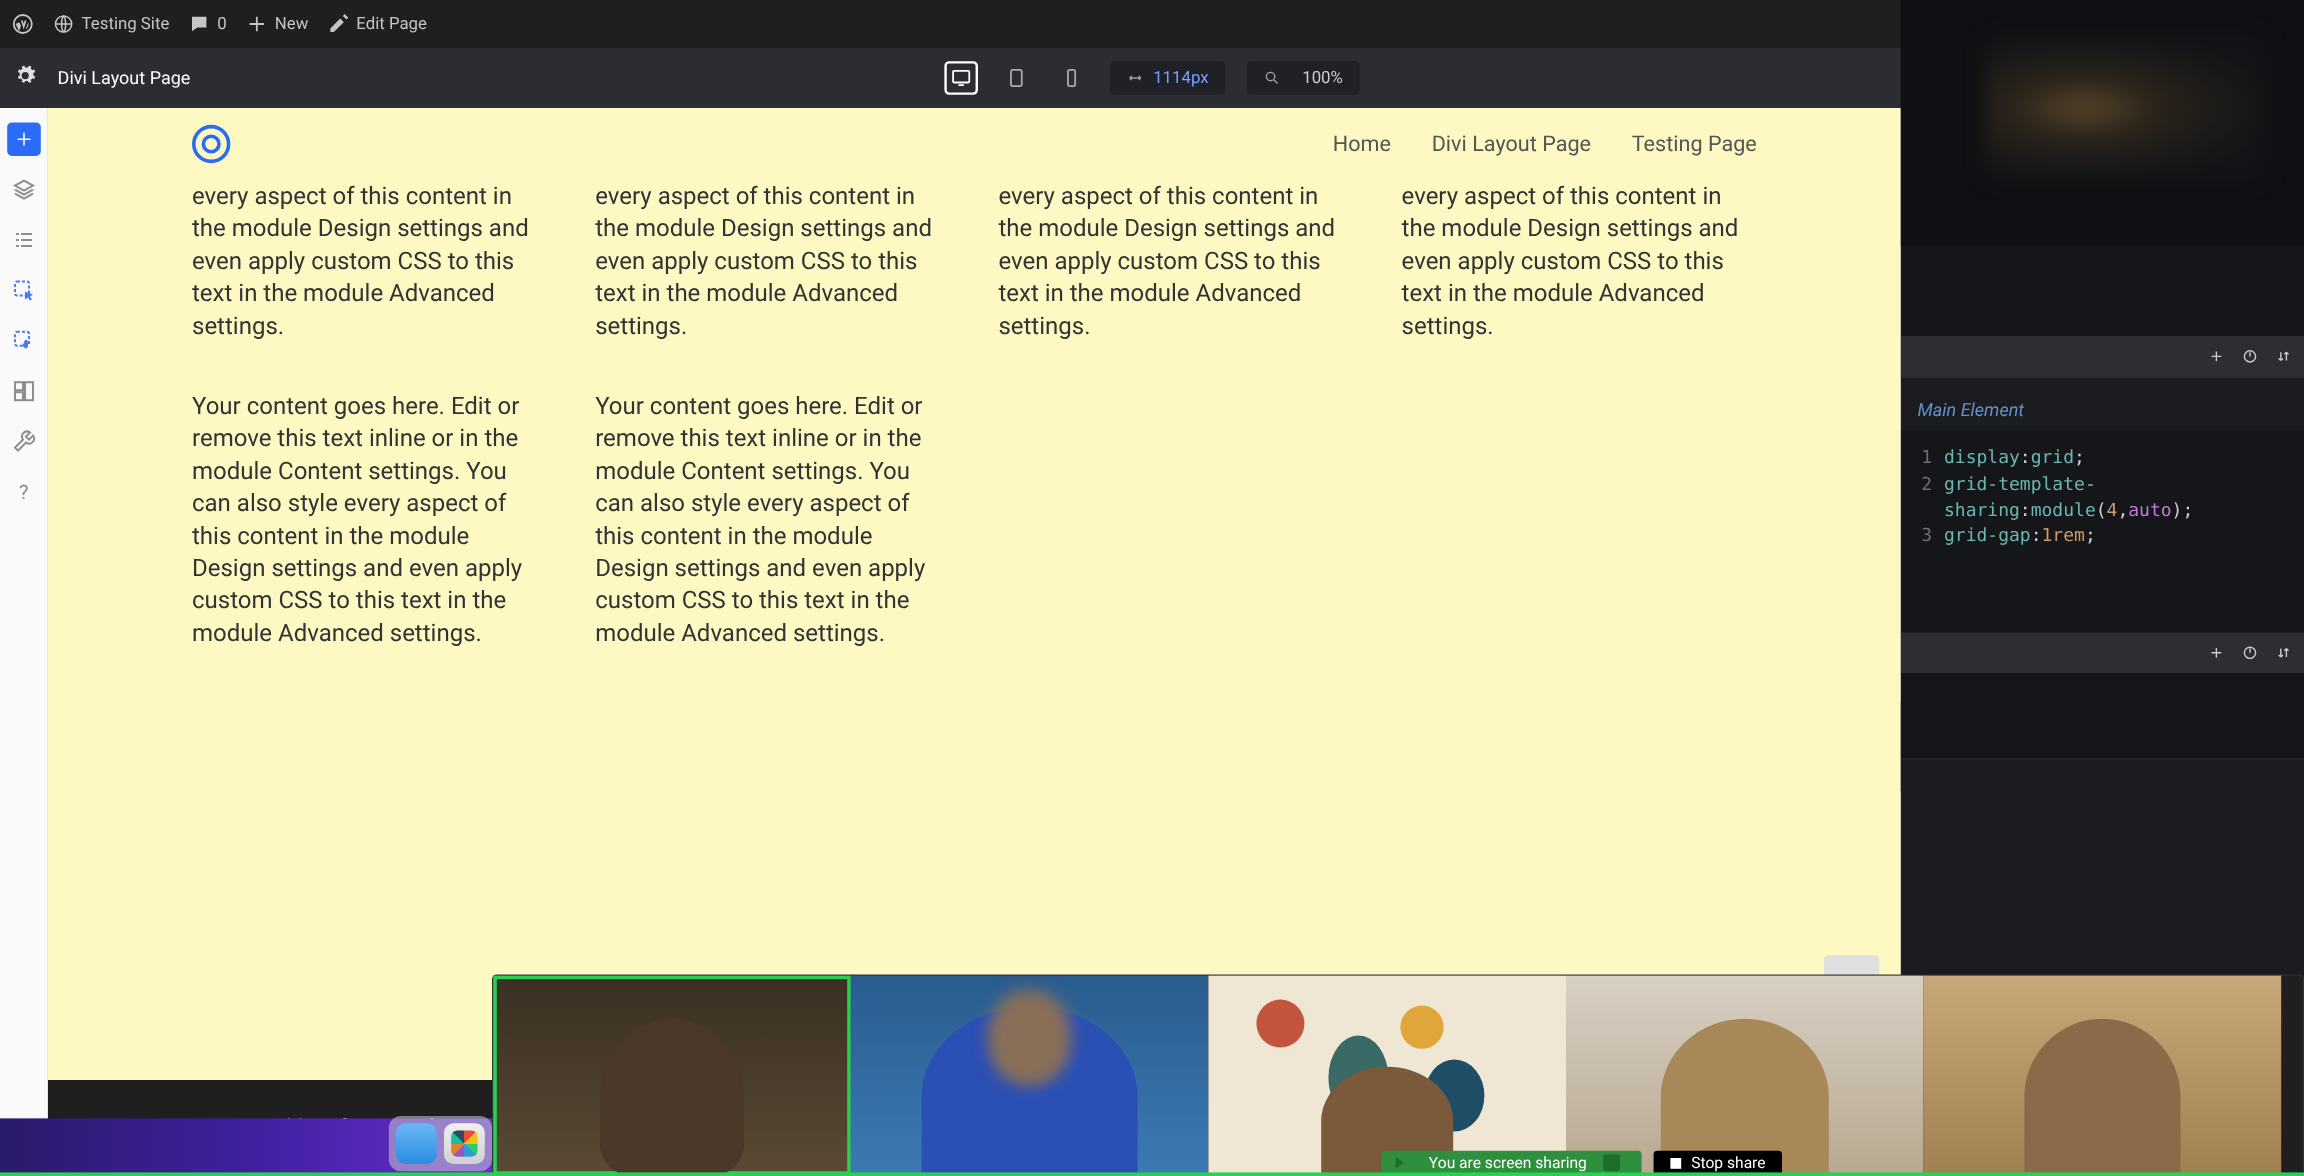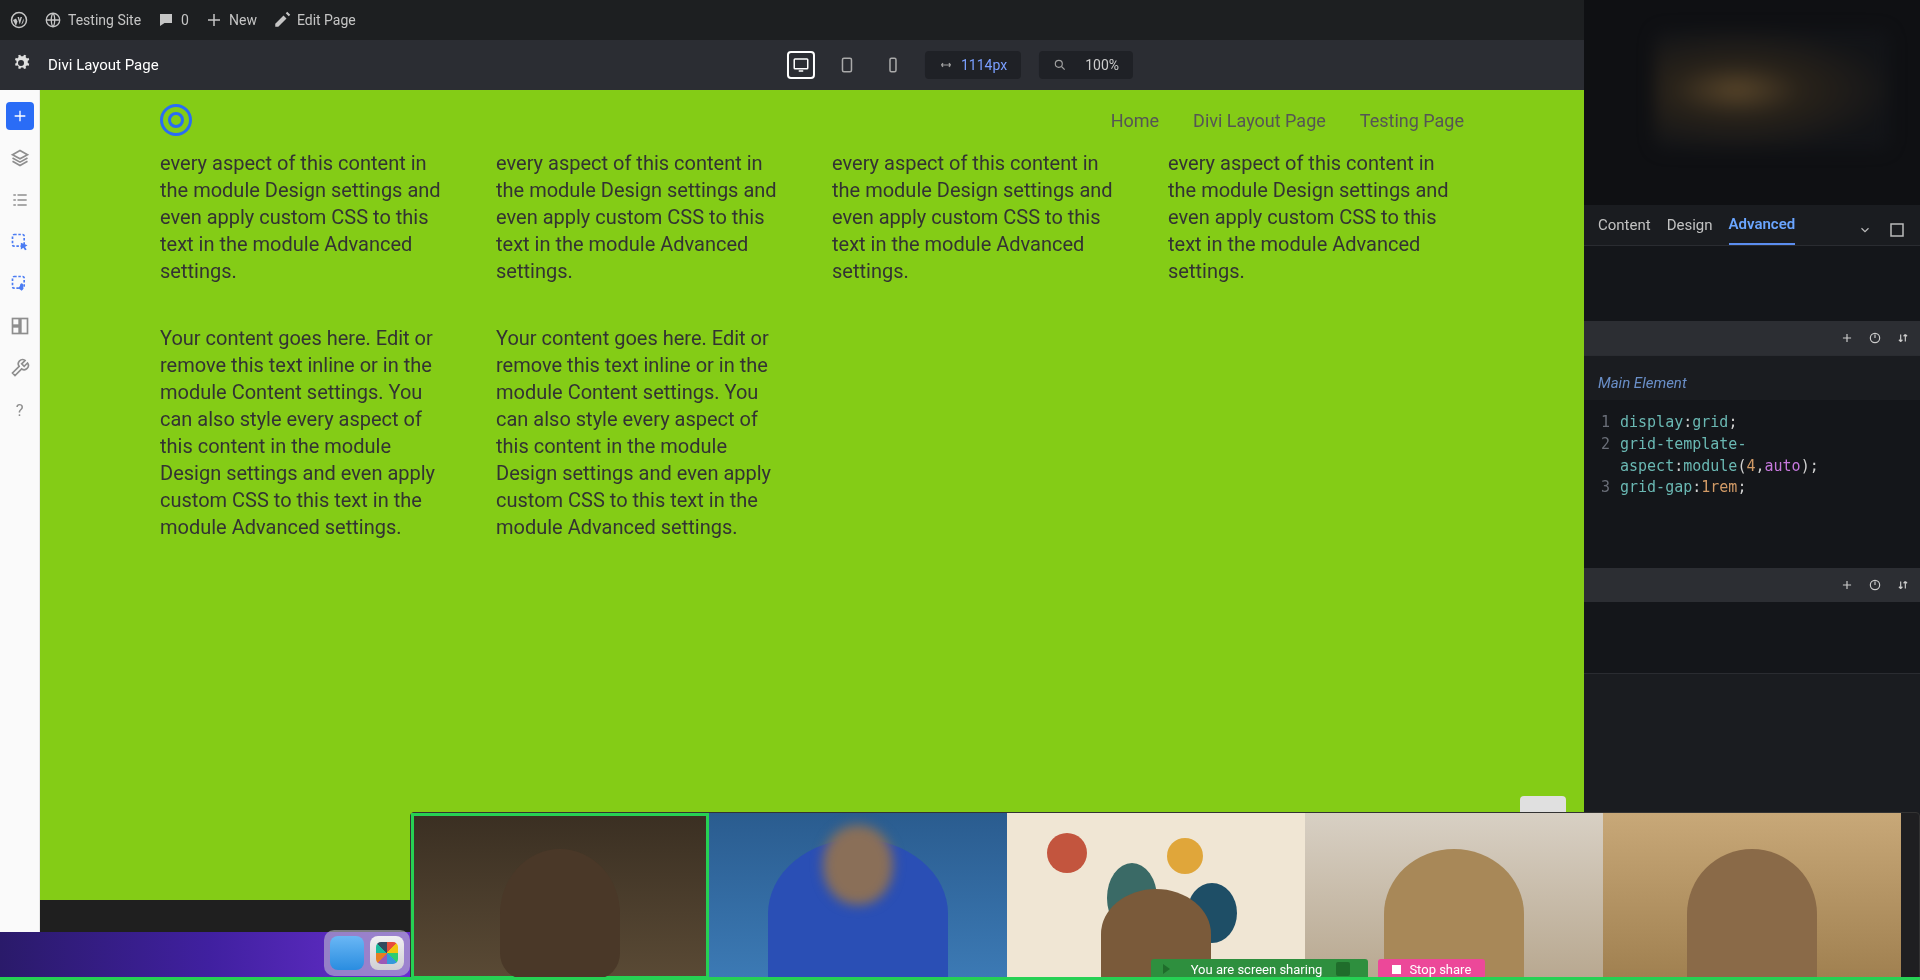--- a/index.html
+++ b/index.html
@@ -32,21 +32,21 @@
     .divi-bar .right svg { fill:#ccc; width:18px; height:18px; cursor:pointer; }
 
     
     .left-toolbar { position:absolute; left:0; top:90px; width:40px; background:#fafafa; border-right:1px solid #e8e8e8; height:calc(100% - 90px); display:flex; flex-direction:column; align-items:center; gap:18px; padding-top:12px; z-index:5; }
     .left-toolbar .add-btn { width:28px; height:28px; background:#2a6cf6; border-radius:4px; display:flex; align-items:center; justify-content:center; }
     .left-toolbar .add-btn svg { fill:#fff; width:16px; height:16px; }
     .left-toolbar .tool svg { fill:#8e8e8e; width:20px; height:20px; }
     .left-toolbar .tool.accent svg { fill:#4b7cf3; }
 
     
-    .canvas { position:absolute; left:40px; top:90px; right:336px; bottom:0; background:#84cc16; overflow:hidden; }
+    .canvas { position:absolute; left:40px; top:90px; right:336px; bottom:0; background:#fef9c3; overflow:hidden; }
     .canvas-inner { padding: 0 120px; position:relative; height:100%; }
 
     .site-header { display:flex; align-items:center; padding: 14px 0 8px; }
     .site-header .logo-ring { width:32px; height:32px; border:3px solid #2a6cf6; border-radius:50%; position:relative; margin-left:0; }
     .site-header .logo-ring::after { content:""; position:absolute; inset:5px; border:3px solid #2a6cf6; border-radius:50%; }
     .site-header nav { margin-left:auto; display:flex; gap:34px; }
     .site-header nav a { color:#555; text-decoration:none; font-size:18px; }
 
     .grid { display:grid; grid-template-columns:repeat(4,auto); grid-gap:1rem; margin-top:6px;gap:40px; }
     .grid p { color:#333; font-size:20px; line-height:1.35; }
@@ -109,21 +109,21 @@
     .zt3 .s3 { width:36px; height:36px; background:#e0a63a; top:25px; left:160px; }
     .zt3 .s4 { width:50px; height:60px; background:#1e4e66; top:70px; left:180px; border-radius:40%; }
     .zt3 .person { position:absolute; bottom:0; left:50%; transform:translateX(-50%); width:110px; height:90px; background:#7a5a3a; border-radius:50% 50% 0 0; }
     .zt4 .person { position:absolute; bottom:0; left:50%; transform:translateX(-50%); width:140px; height:130px; background:#a88858; border-radius:50% 50% 0 0; }
     .zt5 .person { position:absolute; bottom:0; left:50%; transform:translateX(-50%); width:130px; height:130px; background:#8a6a48; border-radius:50% 50% 0 0; }
 
     .share-bar { position:absolute; bottom:0; left:720px; right:4px; height:22px; display:flex; align-items:center; justify-content:center; gap:10px; z-index:25; font-size:13px; }
     .share-bar .pill { background:#2e8f3e; color:#fff; padding:3px 18px 3px 40px; border-radius:3px; display:flex; align-items:center; gap:8px; position:relative; }
     .share-bar .pill .tri { position:absolute; left:12px; width:0; height:0; border-left:7px solid #1f6d2b; border-top:5px solid transparent; border-bottom:5px solid transparent; }
     .share-bar .pill .shield { width:14px; height:14px; background:#1f6d2b; border-radius:2px; margin-left:6px; }
-    .share-bar .stop { background:#ec4899; color:#fff; padding:3px 14px; border-radius:3px; display:flex; align-items:center; gap:8px; }
+    .share-bar .stop { background:#000000; color:#fff; padding:3px 14px; border-radius:3px; display:flex; align-items:center; gap:8px; }
     .share-bar .stop .sq { width:9px; height:9px; background:#fff; }
 
     .green-line { position:absolute; left:0; right:0; bottom:0; height:3px; background:#26d154; z-index:30; }
 
     
     .dock { position:absolute; left:324px; bottom:4px; width:86px; height:46px; background:rgba(200,200,210,0.55); border-radius:10px; display:flex; align-items:center; gap:6px; padding:0 6px; z-index:15; }
     .dock .app { width:34px; height:34px; border-radius:8px; }
     .dock .a1 { background:linear-gradient(#6ab7f5,#2a8de0); }
     .dock .a2 { background:linear-gradient(#f0f0f2,#d0d0d4); position:relative; }
     .dock .a2::after { content:""; position:absolute; inset:6px; background: conic-gradient(#e74c3c 0 12%, #f1c40f 12% 25%, #2ecc71 25% 37%, #3498db 37% 50%, #9b59b6 50% 62%, #e67e22 62% 75%, #1abc9c 75% 87%, #34495e 87% 100%); border-radius:5px; }
@@ -301,32 +301,20 @@
         </svg>
     </div>
   </div>
 </div>
 
 <div class="v-scrollbar"></div>
 
 <div class="settings-panel">
   <div class="thumb-area">
     <div class="blur-rect"></div>
-  </div>
-  <div class="settings-tabs">
-    <span class="tab">Content</span>
-    <span class="tab">Design</span>
-    <span class="tab active">Advanced</span>
-    <span class="spacer"></span>
-    <svg viewBox="0 0 24 24">
-        <path d="M6 9l6 6 6-6" fill="none" stroke="#bbb" stroke-width="2"></path>
-      </svg>
-    <svg class="expand" viewBox="0 0 24 24">
-        <rect x="4" y="4" width="16" height="16" fill="none" stroke="#bbb" stroke-width="2"></rect>
-      </svg>
   </div>
   <div class="panel-scroll">
     <div class="dark-box">
       <div class="box-footer">
         <svg viewBox="0 0 24 24">
             <path d="M11 5h2v6h6v2h-6v6h-2v-6H5v-2h6z"></path>
           </svg>
         <svg viewBox="0 0 24 24">
             <circle cx="12" cy="12" r="8" fill="none" stroke="#ccc" stroke-width="2"></circle>
             <path d="M12 6v6" stroke="#ccc" stroke-width="2"></path>
@@ -343,21 +331,21 @@
       <div class="code-line">
           <span class="ln">1</span>
           <span class="code-text"><span class="tok-prop">display</span><span class="tok-punc">:</span><span class="tok-prop">grid</span><span class="tok-punc">;</span></span>
         </div>
       <div class="code-line">
           <span class="ln">2</span>
           <span class="code-text"><span class="tok-prop">grid-template-</span></span>
         </div>
       <div class="code-line">
           <span class="ln"></span>
-          <span class="code-text"><span class="tok-prop">aspect</span><span class="tok-punc">:</span><span class="tok-func">module</span><span class="tok-punc">(</span><span class="tok-num">4</span><span class="tok-punc">,</span><span class="tok-kw">auto</span><span class="tok-punc">);</span></span>
+          <span class="code-text"><span class="tok-prop">sharing</span><span class="tok-punc">:</span><span class="tok-func">module</span><span class="tok-punc">(</span><span class="tok-num">4</span><span class="tok-punc">,</span><span class="tok-kw">auto</span><span class="tok-punc">);</span></span>
         </div>
       <div class="code-line">
           <span class="ln">3</span>
           <span class="code-text"><span class="tok-prop">grid-gap</span><span class="tok-punc">:</span><span class="tok-num">1rem</span><span class="tok-punc">;</span></span>
         </div>
       <div class="code-footer">
         <svg viewBox="0 0 24 24">
             <path d="M11 5h2v6h6v2h-6v6h-2v-6H5v-2h6z"></path>
           </svg>
         <svg viewBox="0 0 24 24">

